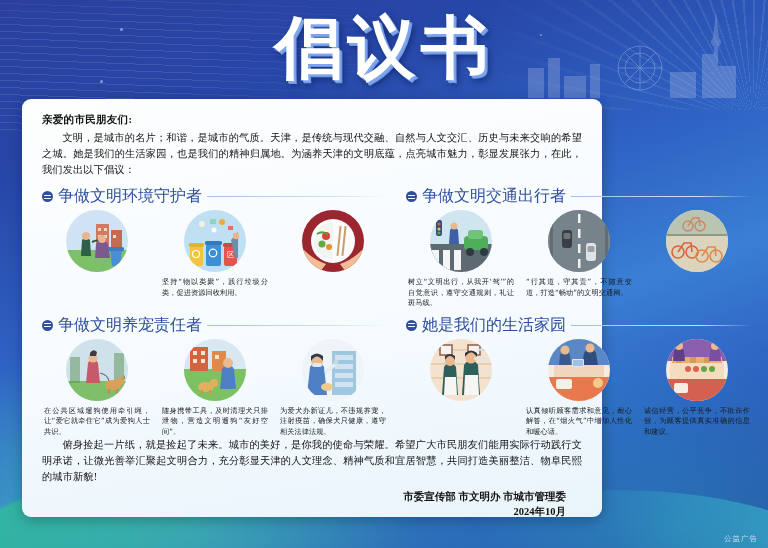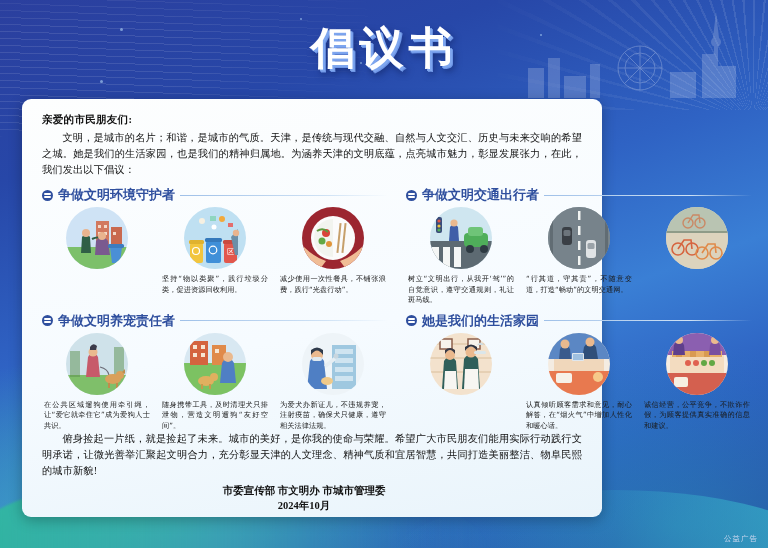--- a/index.html
+++ b/index.html
@@ -47,21 +47,21 @@
   .dot { position:absolute; background:#bfe6ff; border-radius:50%; opacity:.55; }
 
   
   #title-wrap {
     position:absolute; left:0; right:0; top:8px; height:80px;
     display:flex; align-items:center; justify-content:center;
     z-index:4;
   }
   #poster-title {
     font-family:"DejaVu Sans","Liberation Sans",sans-serif;
-    font-weight:bold; font-size:44px; letter-spacing:5px; color:#ffffff;
+    font-weight:bold; font-size:68px; letter-spacing:5px; color:#ffffff;
     text-shadow:
       2px 2px 0 #7ea6ef, 3px 3px 0 #6d95e6, 4px 5px 7px rgba(8,20,70,.55);
     white-space:nowrap;
   }
 
   
   #card {
     position:absolute; left:22px; top:99px; width:580px; height:418px;
     background:linear-gradient(170deg,#fdfefe 0%,#f6fbff 55%,#e9f4fb 100%);
     border-radius:9px;
@@ -93,21 +93,21 @@
     background:#2f4f9e; position:relative; flex:0 0 auto;
   }
   .sec-badge::before, .sec-badge::after {
     content:""; position:absolute; left:2px; right:2px; height:1.4px;
     background:#ffffff; border-radius:1px;
   }
   .sec-badge::before { top:3.2px; }
   .sec-badge::after  { top:6.2px; }
   .sec-title {
     font-family:"DejaVu Sans","Liberation Sans",sans-serif;
-    font-size:13px; font-weight:bold; color:#2f4f9e; white-space:nowrap;
+    font-size:16px; font-weight:normal; color:#2f4f9e; white-space:nowrap;
   }
   .sec-rule {
     flex:1 1 auto; height:1px;
     background:linear-gradient(90deg,#9fc0e8,#cfe2f5 70%,rgba(207,226,245,0));
   }
   .cards { display:flex; gap:8px; }
   .item { width:110px; display:flex; flex-direction:column; align-items:center; }
   .thumb {
     width:62px; height:62px; border-radius:50%;
     overflow:hidden; position:relative; flex:0 0 auto;
@@ -118,21 +118,21 @@
     text-align:justify; letter-spacing:.05px; width:106px;
     font-family:"DejaVu Sans","Liberation Sans",sans-serif;
   }
 
   
   .closing {
     font-size:10.2px; color:#111; line-height:1.55;
     text-align:justify; text-indent:2em; letter-spacing:.15px;
   }
   .sign {
-    margin-top:4px; text-align:center; font-size:10.5px; font-weight:bold;
+    margin-top:4px; text-align:right; font-size:10.5px; font-weight:bold;
     color:#111; line-height:1.45; padding-right:16px;
   }
 
   .footer-note {
     position:absolute; right:10px; bottom:4px;
     font-family:"DejaVu Sans","Liberation Sans",sans-serif;
     font-size:7.5px; color:#c8d6ee; letter-spacing:1px; z-index:5;
   }
 </style>
 </head>
@@ -248,21 +248,20 @@
                 <circle cx="24" cy="26" r="4" fill="#d9443a"></circle>
                 <circle cx="20" cy="34" r="3.5" fill="#62a844"></circle>
                 <circle cx="27" cy="37" r="3" fill="#e0943a"></circle>
                 <path d="M15 24 q6-4 11 1" stroke="#5f9a3e" stroke-width="2" fill="none"></path>
                 <rect x="36" y="16" width="2" height="30" fill="#c7a06b" transform="rotate(6 37 31)"></rect>
                 <rect x="41" y="16" width="2" height="30" fill="#c7a06b" transform="rotate(6 42 31)"></rect>
                 <path d="M2 40 q10 10 22 14 l-6 8 H0z" fill="#f0bd96"></path>
                 <path d="M60 40 q-10 10 -22 14 l6 8 H62z" fill="#f0bd96"></path>
               </svg>
             </div>
-            <div class="cap">减少使用一次性餐具，不铺张浪费，践行“光盘行动”。</div>
           </div>
 
         </div>
       </div>
 
       <div class="section">
         <div class="sec-head">
           <span class="sec-badge"></span>
           <span class="sec-title">争做文明交通出行者</span>
           <span class="sec-rule"></span>

